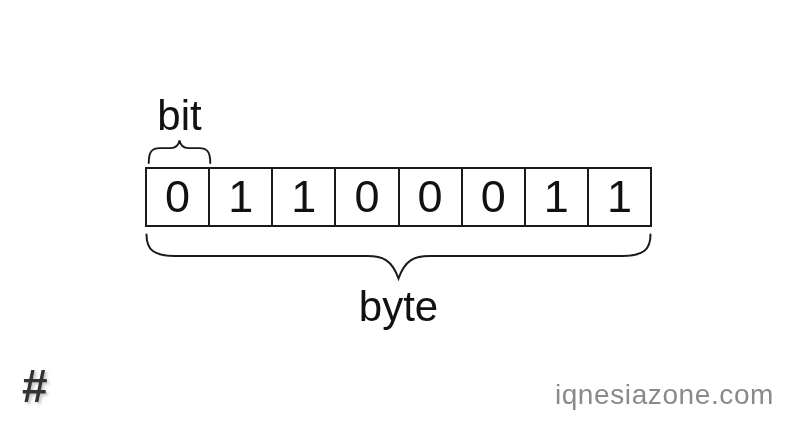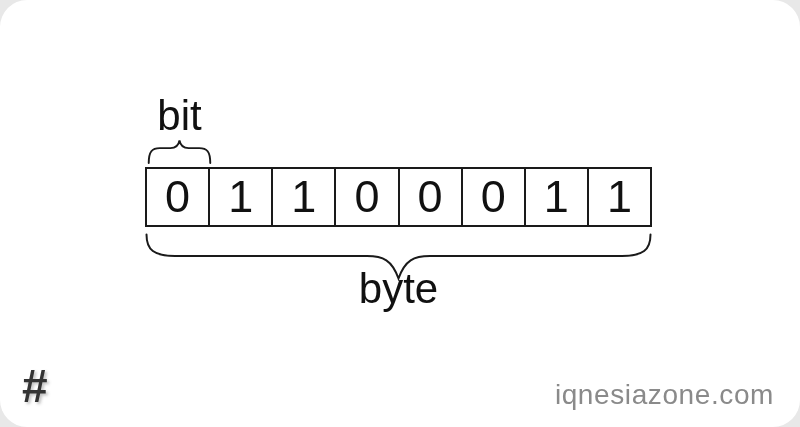--- a/index.html
+++ b/index.html
@@ -10,21 +10,20 @@
     --background:#ffffff;
   }
   html,body{margin:0;padding:0;}
   body{background:#e8e8e8;font-family:"Liberation Sans", sans-serif;}
   .canvas{
     position:relative;
     width:800px;height:427px;
     background:var(--background,#fff);
     overflow:hidden;
     margin:0 auto;
-    border-radius:27px;
   }
   .bit-label{
     position:absolute;
     left:146px;top:95px;width:67px;
     text-align:center;
     font-size:42px;line-height:1;
     color:var(--digit,#111);
   }
   .bit-brace{
     position:absolute;
@@ -49,21 +48,21 @@
     flex:1 1 0;
     border-left:2px solid var(--line,#1a1a1a);
     display:flex;align-items:center;justify-content:center;
     font-size:45px;
     color:var(--digit,#111);
     user-select:none;
   }
   .bit-cell:first-child{border-left:none;}
   .byte-label{
     position:absolute;
-    left:145px;top:268px;width:507px;
+    left:145px;top:286px;width:507px;
     text-align:center;
     font-size:42px;line-height:1;
     color:var(--digit,#111);
   }
   .hash{
     position:absolute;
     left:22px;top:363px;
     font-size:46px;line-height:1;
     font-weight:600;
     color:var(--hash,#333);

